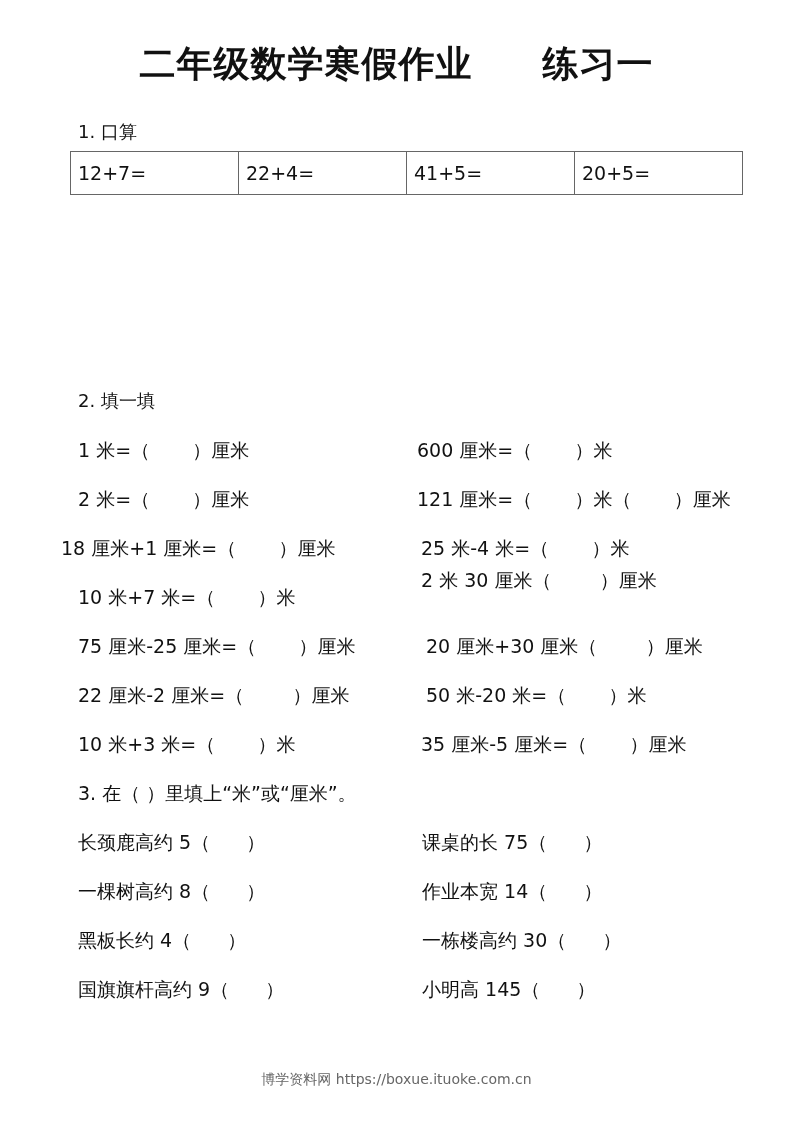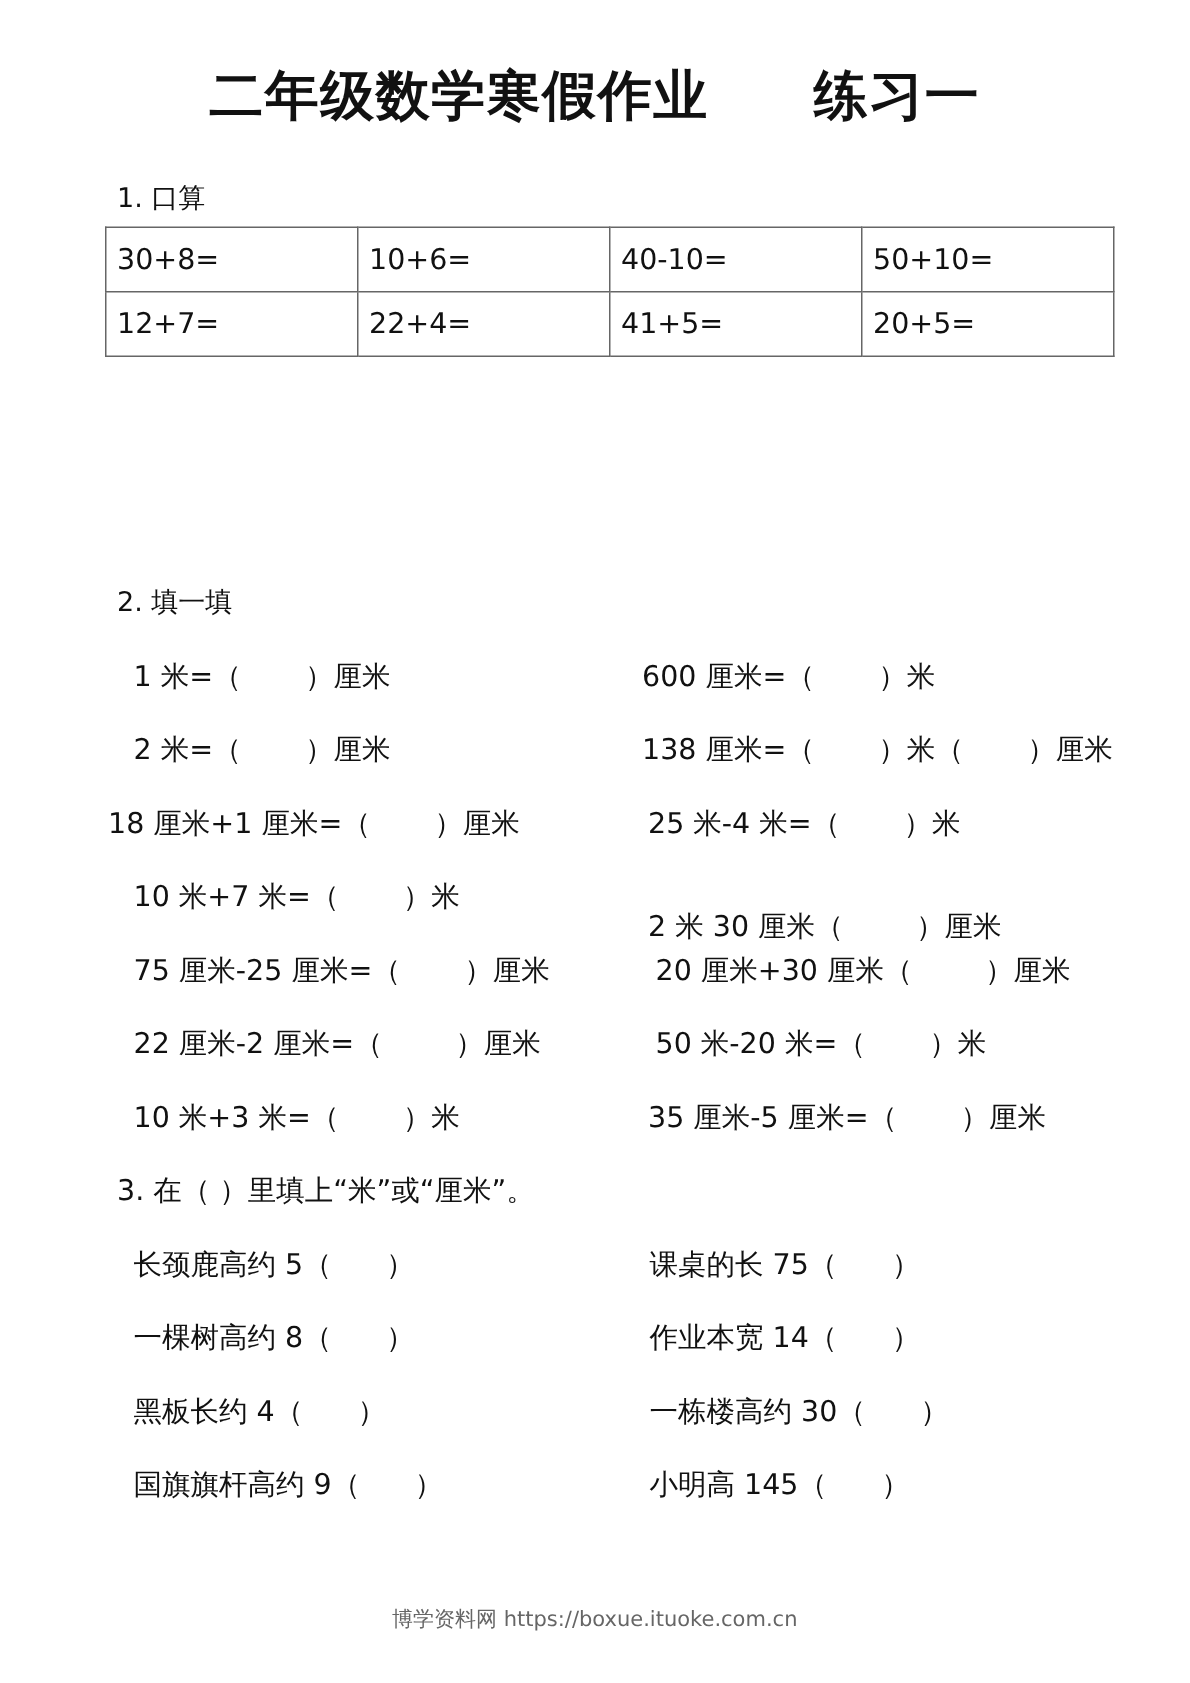--- a/index.html
+++ b/index.html
@@ -2,63 +2,57 @@
 <html><head>
 <meta charset="utf-8">
 <style>
   html, body { margin:0; padding:0; background:#ffffff; }
   body { width:793px; height:1122px; position:relative; overflow:hidden; color:#111; font-family:"DejaVu Sans","Liberation Sans",sans-serif; }
   .title { position:absolute; top:40px; left:0; width:793px; text-align:center; font-family:"DejaVu Serif","Liberation Serif",serif; font-size:36px; letter-spacing:1px;font-weight:bold; }
   .title .gap { display:inline-block; width:70px; }
   .sec { position:absolute; left:78px; font-size:18px; }
   table.calc { position:absolute; left:70px; top:151px; width:673px; border-collapse:collapse; }
   table.calc td { border:1px solid #666; height:42px; padding:0 0 0 7px; font-size:19px; width:160px; vertical-align:middle; }
-  .row { position:absolute; font-size:19px; white-space:pre;margin-left:11px; }
+  .row { position:absolute; font-size:19px; white-space:pre; }
   .footer { position:absolute; top:1071px; left:0; width:793px; text-align:center; font-size:14px; color:#666; }
 </style>
 </head>
 <body>
 
 <div class="title">
   <span>二年级数学寒假作业</span><span class="gap"></span><span>练习一</span>
 </div>
 
 <div class="sec" style="top:120px">1. 口算</div>
 
 <table class="calc">
   <tbody>
-    <tr>
-      <td>30+8=</td>
-      <td>10+6=</td>
-      <td>40-10=</td>
-      <td>50+10=</td>
-    </tr>
     <tr>
       <td>12+7=</td>
       <td>22+4=</td>
       <td>41+5=</td>
       <td>20+5=</td>
     </tr>
   </tbody>
 </table>
 
 <div class="sec" style="top:389px">2. 填一填</div>
 
 <div class="row" style="left:78px;top:438px">1 米=（       ）厘米</div>
 <div class="row" style="left:78px;top:487px">2 米=（       ）厘米</div>
 <div class="row" style="left:61px;top:536px">18 厘米+1 厘米=（       ）厘米</div>
 <div class="row" style="left:78px;top:585px">10 米+7 米=（       ）米</div>
 <div class="row" style="left:78px;top:634px">75 厘米-25 厘米=（       ）厘米</div>
 <div class="row" style="left:78px;top:683px">22 厘米-2 厘米=（        ）厘米</div>
 <div class="row" style="left:78px;top:732px">10 米+3 米=（       ）米</div>
 
 <div class="row" style="left:417px;top:438px">600 厘米=（       ）米</div>
-<div class="row" style="left:417px;top:487px">138 厘米=（       ）米（       ）厘米</div>
+<div class="row" style="left:417px;top:487px">121 厘米=（       ）米（       ）厘米</div>
 <div class="row" style="left:421px;top:536px">25 米-4 米=（       ）米</div>
-<div class="row" style="left:421px;top:605px">2 米 30 厘米（        ）厘米</div>
+<div class="row" style="left:421px;top:568px">2 米 30 厘米（        ）厘米</div>
 <div class="row" style="left:426px;top:634px">20 厘米+30 厘米（        ）厘米</div>
 <div class="row" style="left:426px;top:683px">50 米-20 米=（       ）米</div>
 <div class="row" style="left:421px;top:732px">35 厘米-5 厘米=（       ）厘米</div>
 
 <div class="sec" style="top:781px;font-size:19px">3. 在（    ）里填上“米”或“厘米”。</div>
 
 <div class="row" style="left:78px;top:830px">长颈鹿高约 5（      ）</div>
 <div class="row" style="left:78px;top:879px">一棵树高约 8（      ）</div>
 <div class="row" style="left:78px;top:928px">黑板长约 4（      ）</div>
 <div class="row" style="left:78px;top:977px">国旗旗杆高约 9（      ）</div>

